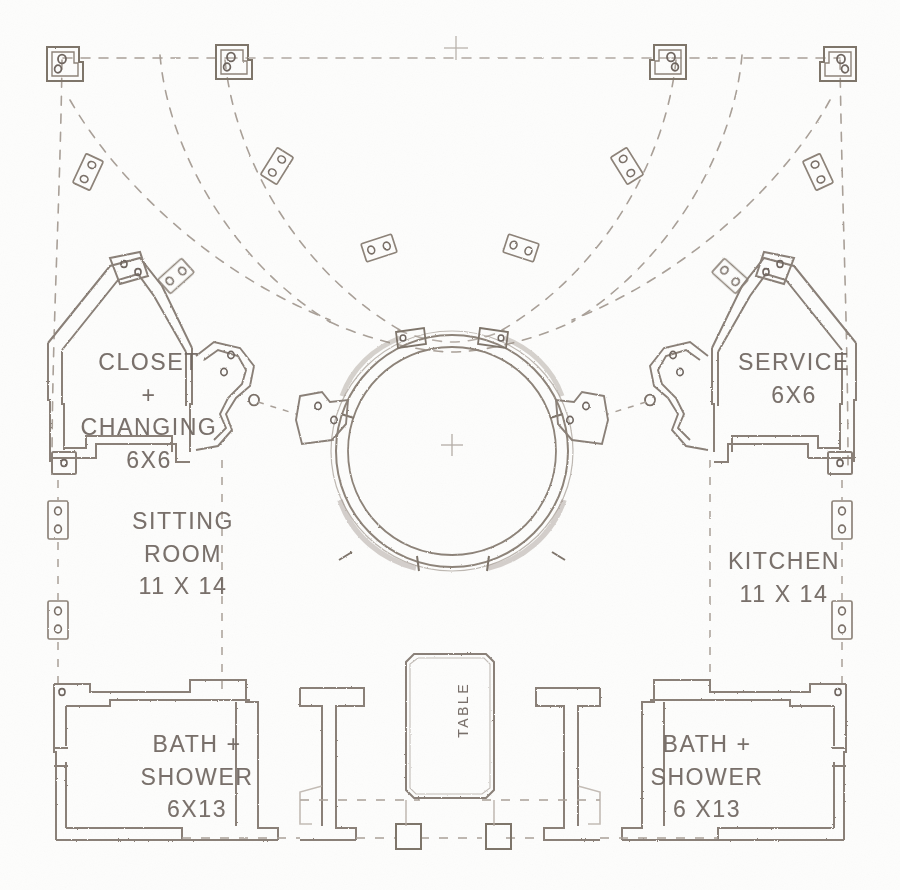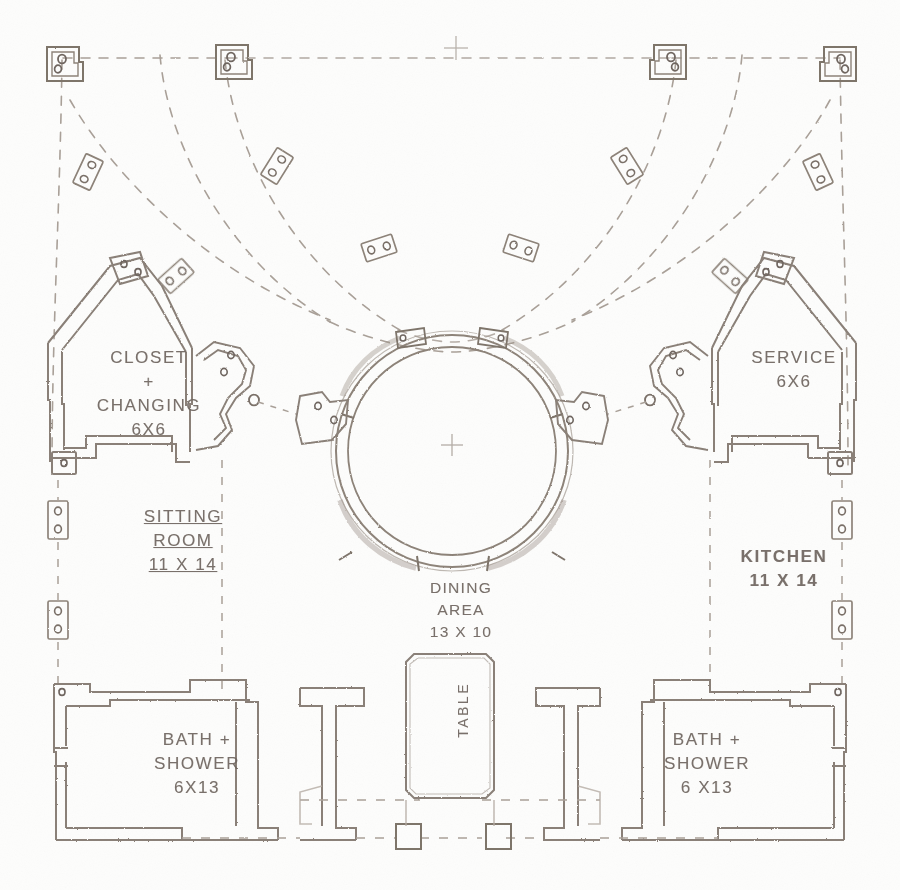--- a/index.html
+++ b/index.html
@@ -23,39 +23,39 @@
     left: 0;
     top: 0;
     width: 900px;
     height: 890px;
     display: block;
   }
   .room-label {
     position: absolute;
     color: #6f6660;
     font-family: "Liberation Sans", sans-serif;
-    font-size: 17px;
+    font-size: 23px;
     font-weight: 400;
     letter-spacing: 1.6px;
     line-height: 1.42;
     text-align: center;
     white-space: pre-line;
     opacity: 0.93;
     transform-origin: center center;
     pointer-events: none;
     text-shadow: 0.4px 0.3px 0 rgba(150,140,132,0.35);
   }
   .room-label.small {
     font-size: 15.5px;
     letter-spacing: 1.3px;
   }
   .label-closet   { left: 74px;  top: 346px; width: 150px; }
-  .label-sitting  { left: 108px; top: 505px; width: 150px; text-decoration: underline; }
+  .label-sitting  { left: 108px; top: 505px; width: 150px; }
   .label-service  { left: 718px; top: 346px; width: 128px; margin-left: 12px; }
-  .label-kitchen  { left: 716px; top: 545px; width: 136px; font-weight: bold; }
+  .label-kitchen  { left: 716px; top: 545px; width: 136px; }
   .label-dining   { left: 396px; top: 577px; width: 130px; }
   .label-bath-l   { left: 104px; top: 728px; width: 186px; }
   .label-bath-r   { left: 614px; top: 728px; width: 186px; }
   .label-table {
     left: 404px;
     top: 700px;
     width: 120px;
     font-size: 14px;
     letter-spacing: 2.5px;
     transform: rotate(-90deg);
@@ -359,23 +359,20 @@
   <div class="room-label label-sitting">SITTING
 ROOM
 11 X 14</div>
 
   <div class="room-label label-service">SERVICE
 6X6</div>
 
   <div class="room-label label-kitchen">KITCHEN
 11 X 14</div>
 
-  <div class="room-label small label-dining">DINING
-AREA
-13 X 10</div>
 
   <div class="room-label label-bath-l">BATH +
 SHOWER
 6X13</div>
 
   <div class="room-label label-bath-r">BATH +
 SHOWER
 6 X13</div>
 
   <div class="room-label label-table">TABLE</div>

